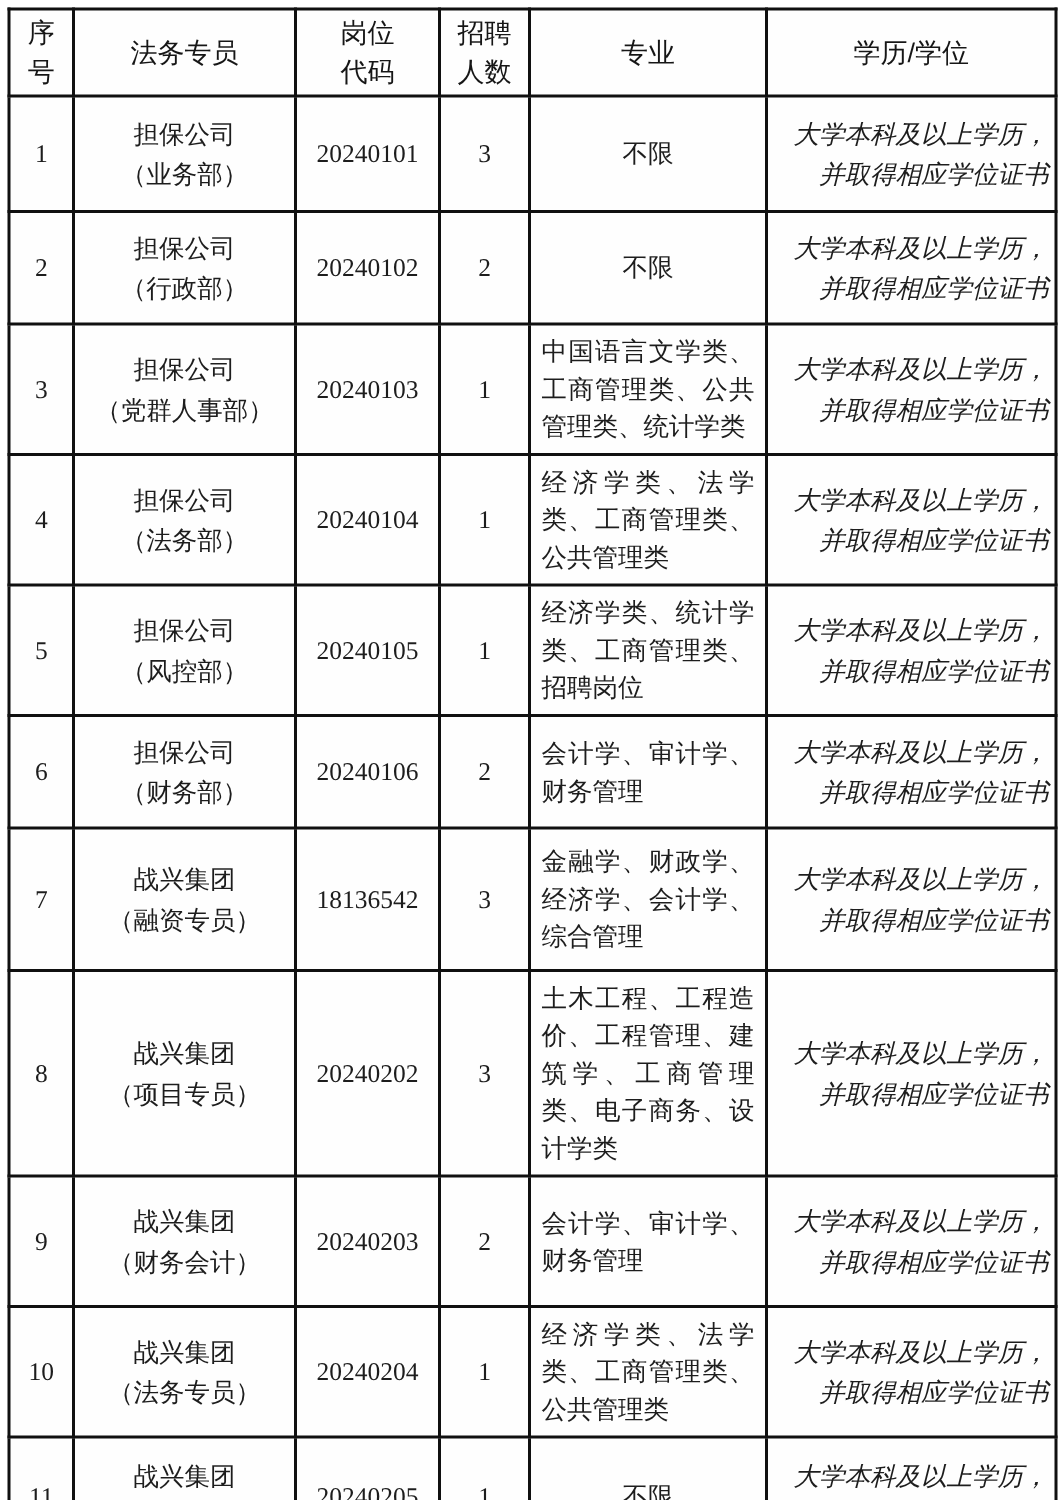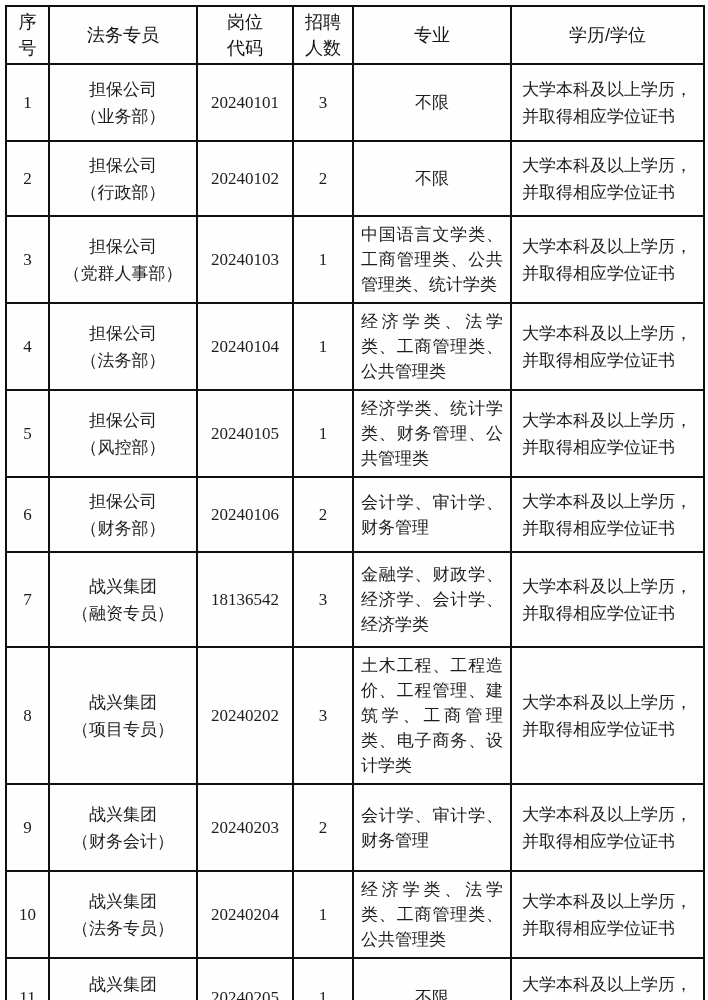--- a/index.html
+++ b/index.html
@@ -35,21 +35,21 @@
     white-space:pre-line;
     color:#161616;
   }
   td{
     font-size:17px;
     line-height:26px;
   }
   .c{text-align:center;}
   .pre{white-space:pre-line;line-height:27px;}
   .maj{text-align:justify;padding:5px 7px;line-height:25px;}
-  .edu{text-align:left;padding:4px 4px 4px 10px;line-height:27px;}
+  .edu{text-align:right;padding:4px 4px 4px 10px;line-height:27px;font-style:italic;}
 
   thead tr{height:58px;}
   tbody tr:nth-child(1){height:77px;}
   tbody tr:nth-child(2){height:75px;}
   tbody tr:nth-child(3){height:81px;}
   tbody tr:nth-child(4){height:84px;}
   tbody tr:nth-child(5){height:82px;}
   tbody tr:nth-child(6){height:75px;}
   tbody tr:nth-child(7){height:95px;}
   tbody tr:nth-child(8){height:122px;}
@@ -119,39 +119,39 @@
           <td class="c">1</td>
           <td class="maj">经济学类、法学类、工商管理类、公共管理类</td>
           <td class="edu">大学本科及以上学历，并取得相应学位证书</td>
         </tr>
         <tr>
           <td class="c">5</td>
           <td class="c pre">担保公司
 （风控部）</td>
           <td class="c">20240105</td>
           <td class="c">1</td>
-          <td class="maj">经济学类、统计学类、财务管理、公共管理类</td>
+          <td class="maj">经济学类、统计学类、工商管理类、招聘岗位</td>
           <td class="edu">大学本科及以上学历，并取得相应学位证书</td>
         </tr>
         <tr>
           <td class="c">6</td>
           <td class="c pre">担保公司
 （财务部）</td>
           <td class="c">20240106</td>
           <td class="c">2</td>
           <td class="maj">会计学、审计学、财务管理</td>
           <td class="edu">大学本科及以上学历，并取得相应学位证书</td>
         </tr>
         <tr>
           <td class="c">7</td>
           <td class="c pre">战兴集团
 （融资专员）</td>
           <td class="c">18136542</td>
           <td class="c">3</td>
-          <td class="maj">金融学、财政学、经济学、会计学、经济学类</td>
+          <td class="maj">金融学、财政学、经济学、会计学、综合管理</td>
           <td class="edu">大学本科及以上学历，并取得相应学位证书</td>
         </tr>
         <tr>
           <td class="c">8</td>
           <td class="c pre">战兴集团
 （项目专员）</td>
           <td class="c">20240202</td>
           <td class="c">3</td>
           <td class="maj">土木工程、工程造价、工程管理、建筑学、工商管理类、电子商务、设计学类</td>
           <td class="edu">大学本科及以上学历，并取得相应学位证书</td>

